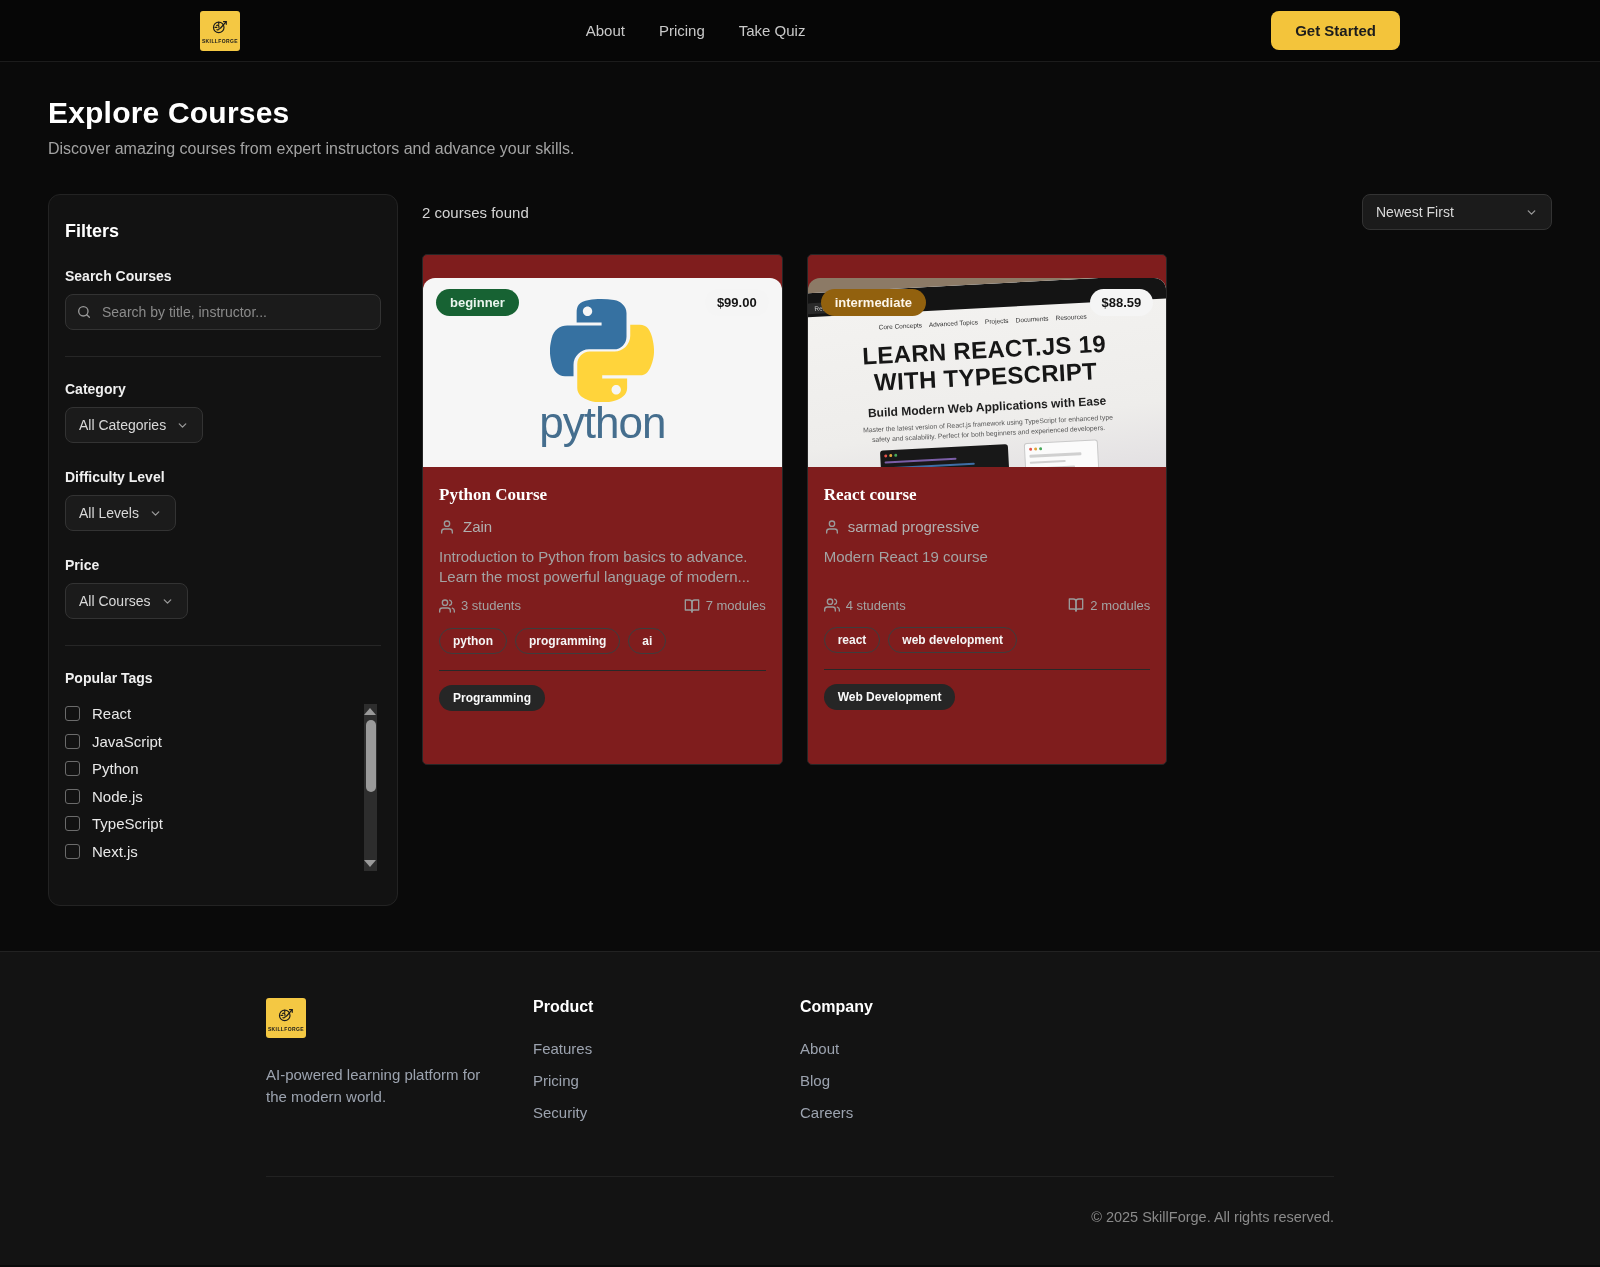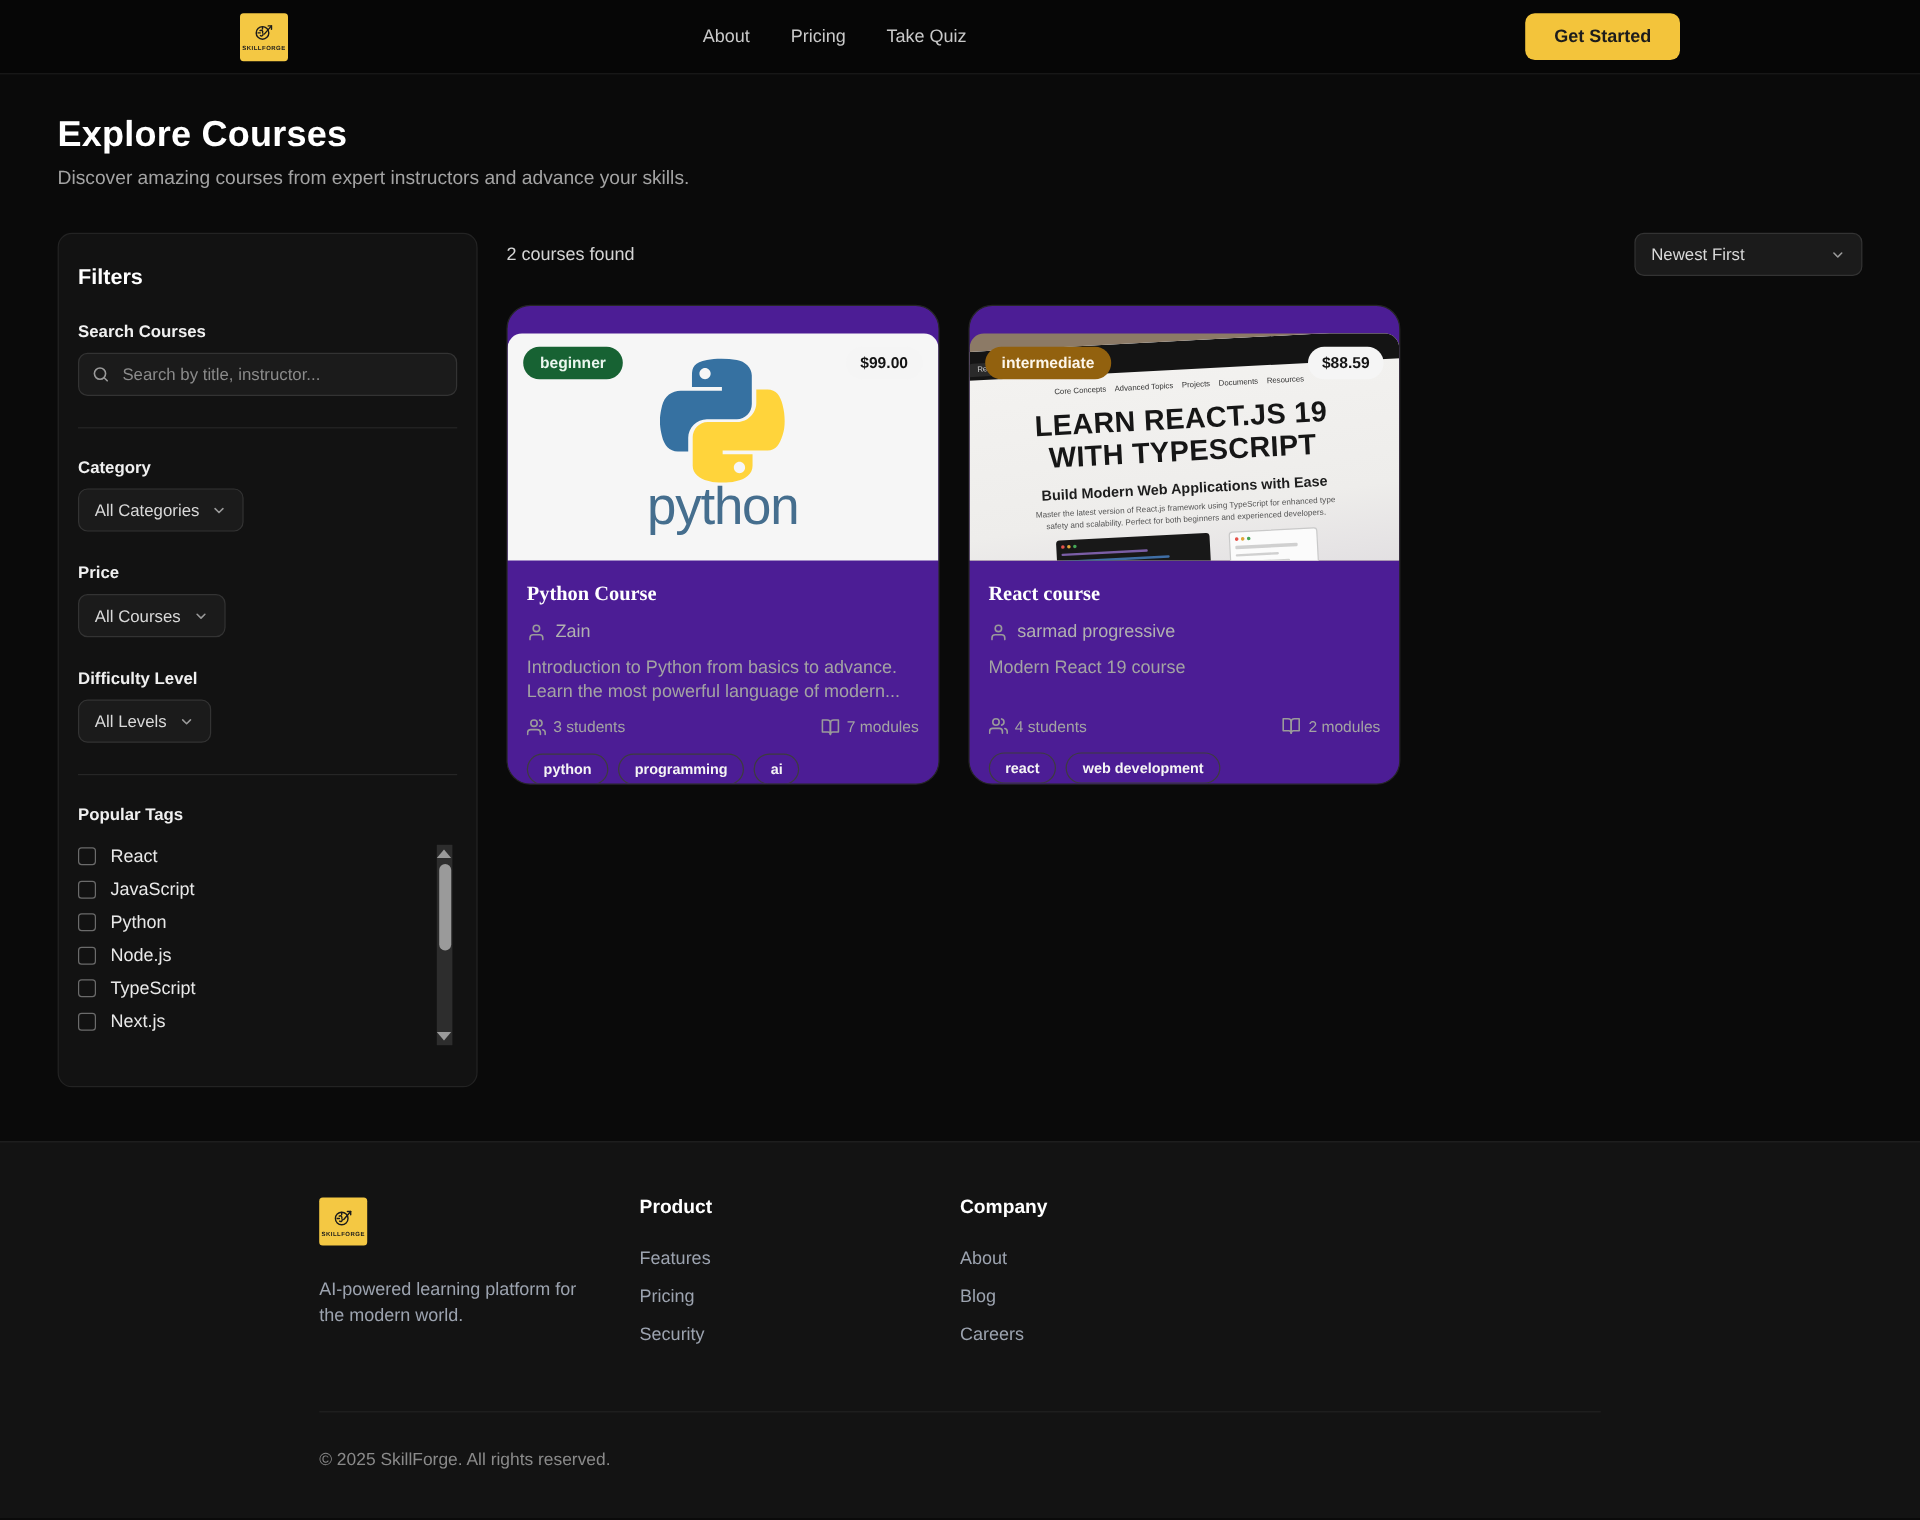--- a/index.html
+++ b/index.html
@@ -47,21 +47,21 @@
   .sb-thumb { position:absolute; left:1.5px; top:16px; width:10px; height:72px; background:#9a9a9a; border-radius:5px; }
 
   
   .results-col { flex:1; }
   .toolbar { display:flex; align-items:center; justify-content:space-between; margin-bottom:24px; }
   .results-count { font-size:15px; color:#d4d4d4; }
   .sort-select { width:190px; justify-content:space-between; }
 
   
   .cards-grid { display:grid; grid-template-columns:repeat(3, 1fr); gap:24px; }
-  .card { background:#4c1d95; border:1px solid #262626; border-radius:20px; height:400px; overflow:hidden; }
+  .card { background:#7f1d1d; border:1px solid #262626; border-radius:5px; height:511px; overflow:hidden; }
   .card-media { position:relative; height:189px; margin-top:23px; border-radius:12px 12px 0 0; overflow:hidden; }
   .badge-level { position:absolute; z-index:3; top:11px; left:13px; font-size:13px; font-weight:700; padding:6px 14px; border-radius:999px; }
   .badge-beginner { background:#176233; color:#eaf6ee; }
   .badge-intermediate { background:#92610e; color:#fdf6ea; }
   .badge-price { position:absolute; z-index:3; top:11px; right:13px; background:#f5f5f5; color:#141414; font-size:13px; font-weight:700; padding:6px 12px; border-radius:999px; }
 
   
   .python-media { background:#f6f6f6; display:flex; flex-direction:column; align-items:center; justify-content:center; }
   .python-media svg { width:104px; height:104px; }
   .python-word { font-size:44px; color:#456e8e; letter-spacing:-1px; margin-top:-4px; font-weight:400; }
@@ -100,21 +100,21 @@
   
   .footer { background:#131313; border-top:1px solid #222; }
   .footer-inner { max-width:1100px; margin:0 auto; padding:46px 16px 0 16px; }
   .footer-cols { display:grid; grid-template-columns:repeat(4, 1fr); }
   .footer-tagline { margin-top:26px; font-size:15px; color:#9ca3af; line-height:1.45; max-width:230px; }
   .footer-col-title { font-size:16px; font-weight:700; margin-bottom:24px; }
   .footer-link { display:block; font-size:15px; color:#9ca3af; margin-bottom:15px; cursor:pointer; text-decoration:none; }
   .social-row { display:flex; gap:20px; }
   .social-row svg { width:20px; height:20px; stroke:#9ca3af; cursor:pointer; }
   .footer-divider { border:none; border-top:1px solid #222; margin-top:40px; }
-  .copyright { text-align:left; font-size:14.5px; color:#8a8a8a; padding:32px 0 40px 0; }
+  .copyright { text-align:right; font-size:14.5px; color:#8a8a8a; padding:32px 0 40px 0; }
 </style>
 </head>
 <body>
 
 <header class="header">
   <div class="header-inner">
     <div class="logo-box">
       <svg viewBox="0 0 24 24" fill="none" stroke="#1b1b1b" stroke-width="1.4" stroke-linecap="round" stroke-linejoin="round">
         <circle cx="10.5" cy="12.5" r="6.3"></circle>
         <path d="M8 10.2c1.6-1.1 3.2.4 2.6 2M8.4 15.2c1.6 1 3.1-.5 2.6-2M10.5 6.5v2.2M6 12.5h2.2"></path>
@@ -158,33 +158,33 @@
         <div class="filter-label">Category</div>
         <div class="select-box">
           <span>All Categories</span>
           <svg viewBox="0 0 24 24" fill="none" stroke-width="2.4" stroke-linecap="round" stroke-linejoin="round">
               <path d="m6 9 6 6 6-6"></path>
             </svg>
         </div>
       </div>
 
       <div class="filter-group">
+        <div class="filter-label">Difficulty Level</div>
+        <div class="select-box">
+          <span>All Levels</span>
+          <svg viewBox="0 0 24 24" fill="none" stroke-width="2.4" stroke-linecap="round" stroke-linejoin="round">
+              <path d="m6 9 6 6 6-6"></path>
+            </svg>
+        </div>
+      </div>
+
+      <div class="filter-group">
         <div class="filter-label">Price</div>
         <div class="select-box">
           <span>All Courses</span>
-          <svg viewBox="0 0 24 24" fill="none" stroke-width="2.4" stroke-linecap="round" stroke-linejoin="round">
-              <path d="m6 9 6 6 6-6"></path>
-            </svg>
-        </div>
-      </div>
-
-      <div class="filter-group">
-        <div class="filter-label">Difficulty Level</div>
-        <div class="select-box">
-          <span>All Levels</span>
           <svg viewBox="0 0 24 24" fill="none" stroke-width="2.4" stroke-linecap="round" stroke-linejoin="round">
               <path d="m6 9 6 6 6-6"></path>
             </svg>
         </div>
       </div>
 
       <hr class="f-divider">
 
       <div class="filter-label" style="margin-bottom:14px;">Popular Tags</div>
       <div class="tags-list">

